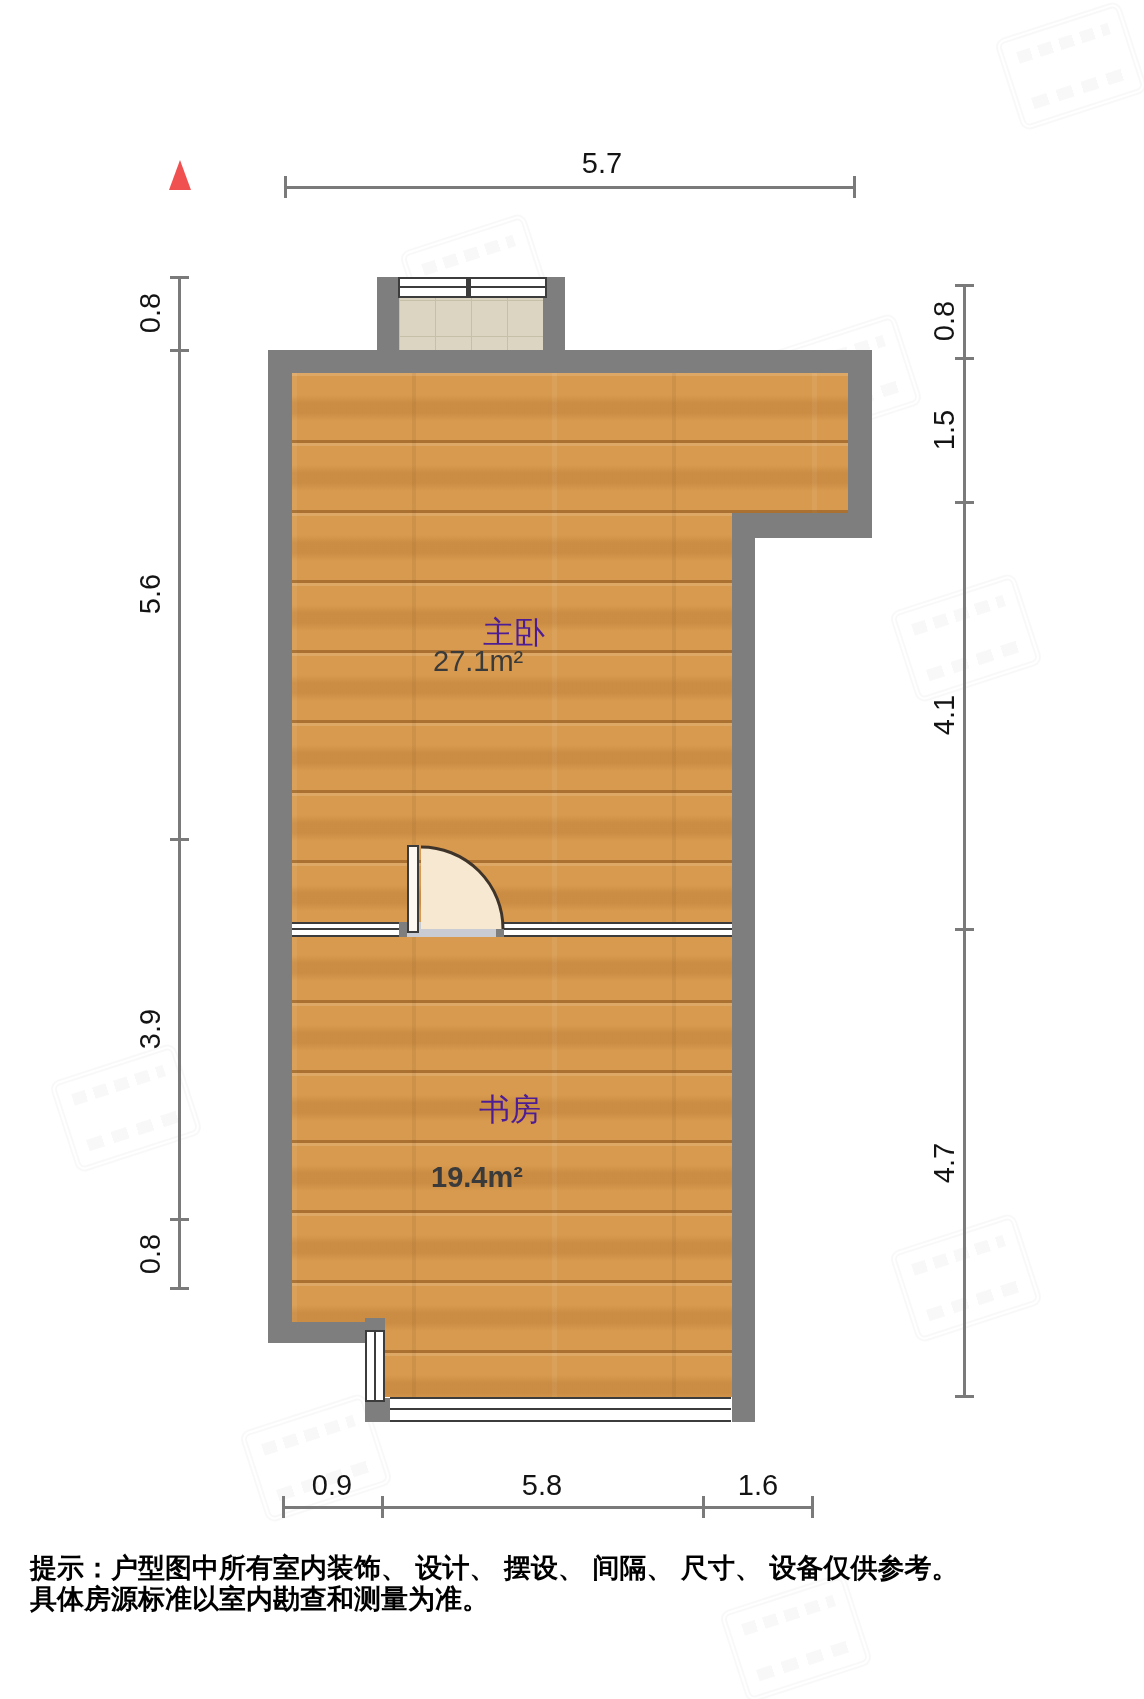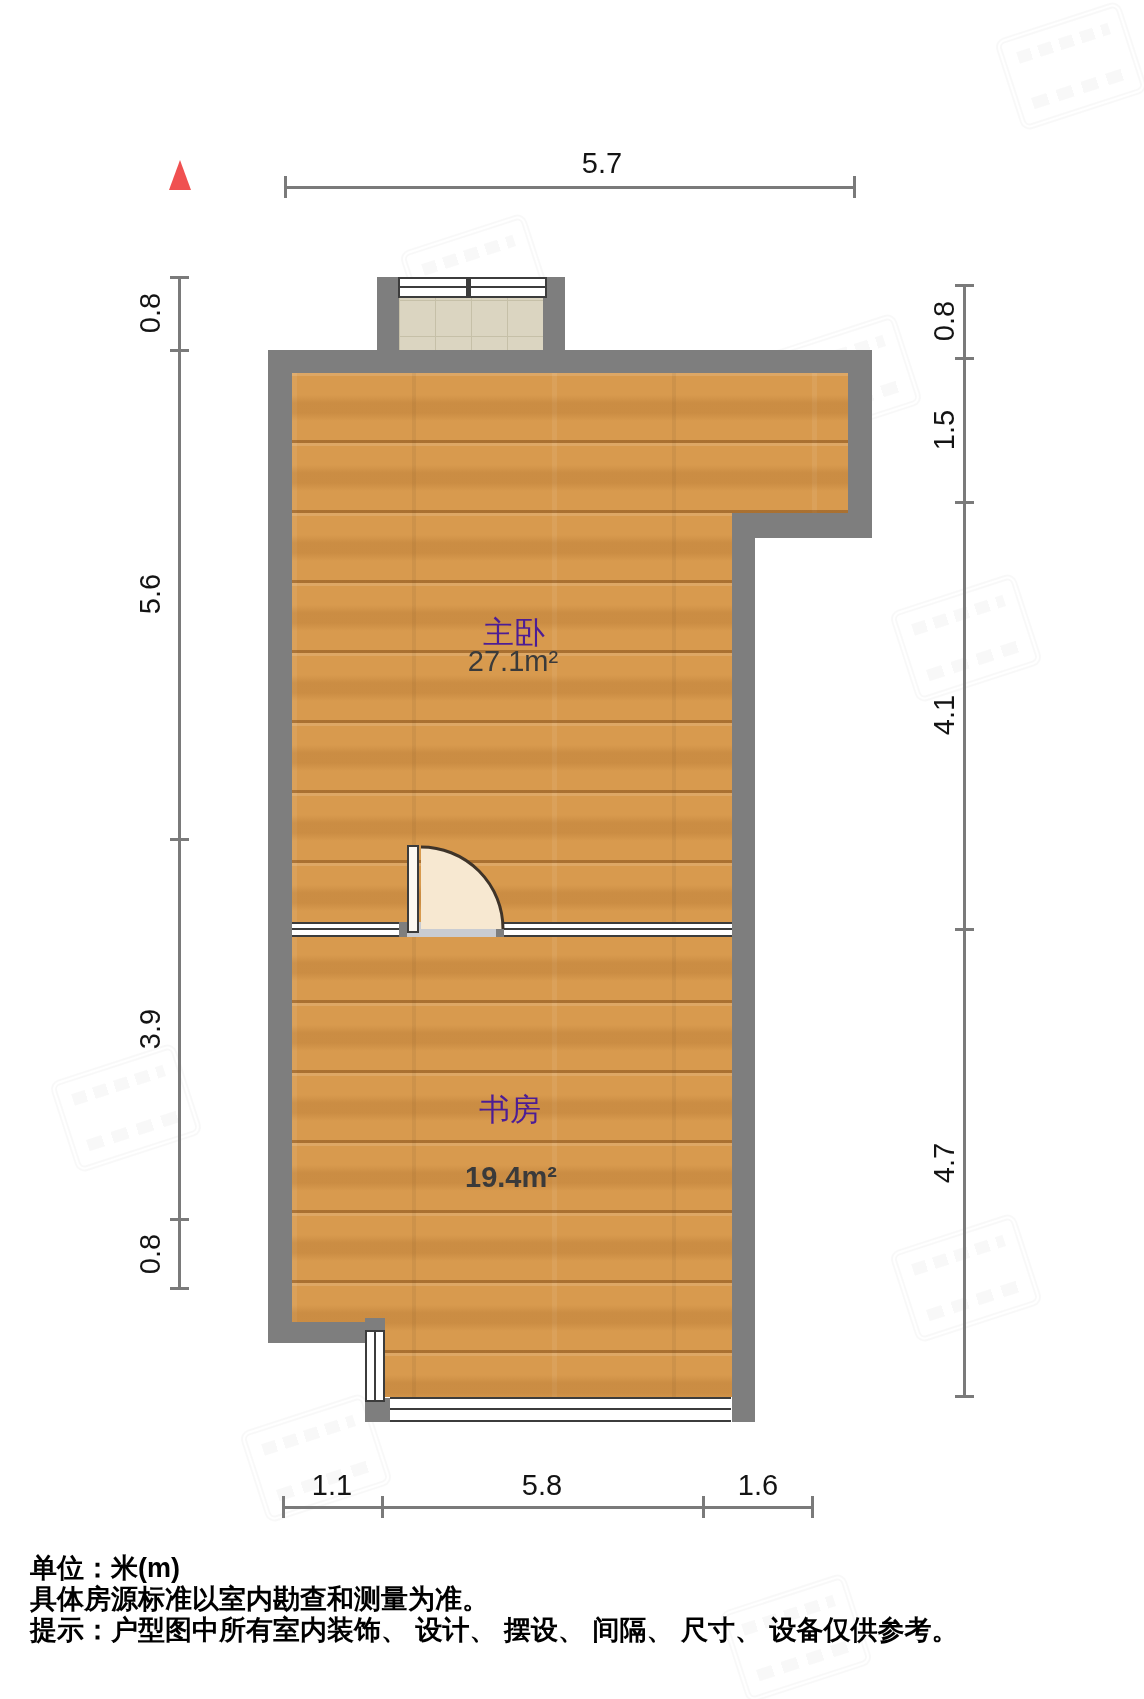--- a/index.html
+++ b/index.html
@@ -55,21 +55,21 @@
 
   
   .door-sill{position:absolute;left:399px;top:922px;width:105px;height:15px;background:#c9ccd2;}
   .door-jamb{position:absolute;width:8px;height:15px;top:922px;background:#7e7e7e;}
   .door-panel{position:absolute;left:407px;top:845px;width:12px;height:88px;
               background:#fdf9f2;border:2px solid #3c3c3c;box-sizing:border-box;}
   .plan-svg{position:absolute;left:0;top:0;pointer-events:none;}
 
   
   .room-name{position:absolute;width:160px;text-align:center;font-size:31px;color:#4c1d95;}
-  .room-area{position:absolute;width:160px;text-align:center;font-size:29px;color:#3a3a3a;}
+  .room-area{position:absolute;width:160px;font-size:29px;color:#3a3a3a;}
 
   
   .north{position:absolute;left:169px;top:160px;width:0;height:0;
          border-left:11px solid transparent;border-right:11px solid transparent;
          border-bottom:30px solid #f05050;}
 
   
   .footer{position:absolute;left:30px;top:1553px;font-size:27px;line-height:31px;
           font-weight:bold;color:#000;}
 
@@ -160,23 +160,22 @@
   <div class="dlab vert" style="left:912px;top:306px;">0.8</div>
   <div class="dlab vert" style="left:912px;top:415px;">1.5</div>
   <div class="dlab vert" style="left:912px;top:700px;">4.1</div>
   <div class="dlab vert" style="left:912px;top:1148px;">4.7</div>
 
   <div class="dline" style="left:283px;top:1506px;width:530px;height:3px;"></div>
   <div class="vtick" style="left:282px;top:1496px;"></div>
   <div class="vtick" style="left:381px;top:1496px;"></div>
   <div class="vtick" style="left:702px;top:1496px;"></div>
   <div class="vtick" style="left:811px;top:1496px;"></div>
-  <div class="dlab" style="left:300px;top:1470px;">1.1</div>
+  <div class="dlab" style="left:300px;top:1470px;">0.9</div>
   <div class="dlab" style="left:510px;top:1470px;">5.8</div>
   <div class="dlab" style="left:726px;top:1470px;">1.6</div>
 
   <div class="footer">
-    <div>单位：米(m)</div>
+    <div>提示：户型图中所有室内装饰、 设计、 摆设、 间隔、 尺寸、 设备仅供参考。</div>
     <div>具体房源标准以室内勘查和测量为准。</div>
-    <div>提示：户型图中所有室内装饰、 设计、 摆设、 间隔、 尺寸、 设备仅供参考。</div>
   </div>
 
 </div>
 
 </body></html>

